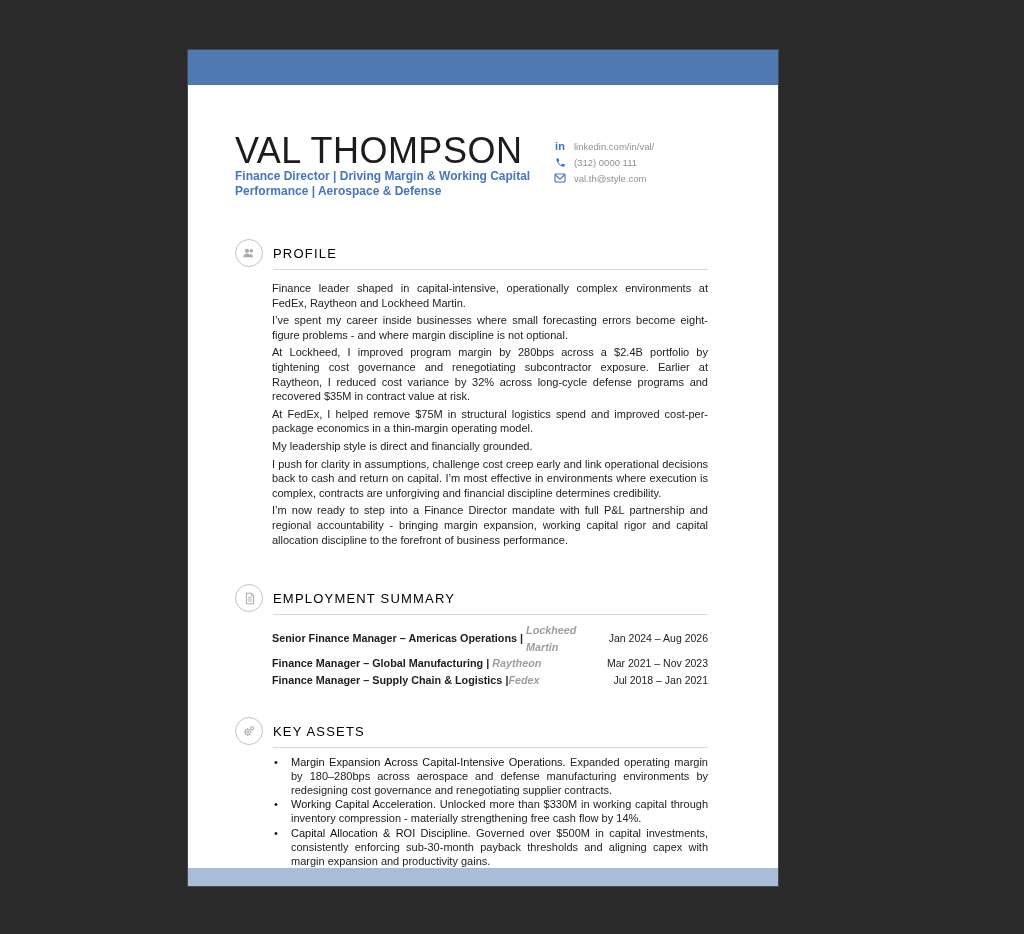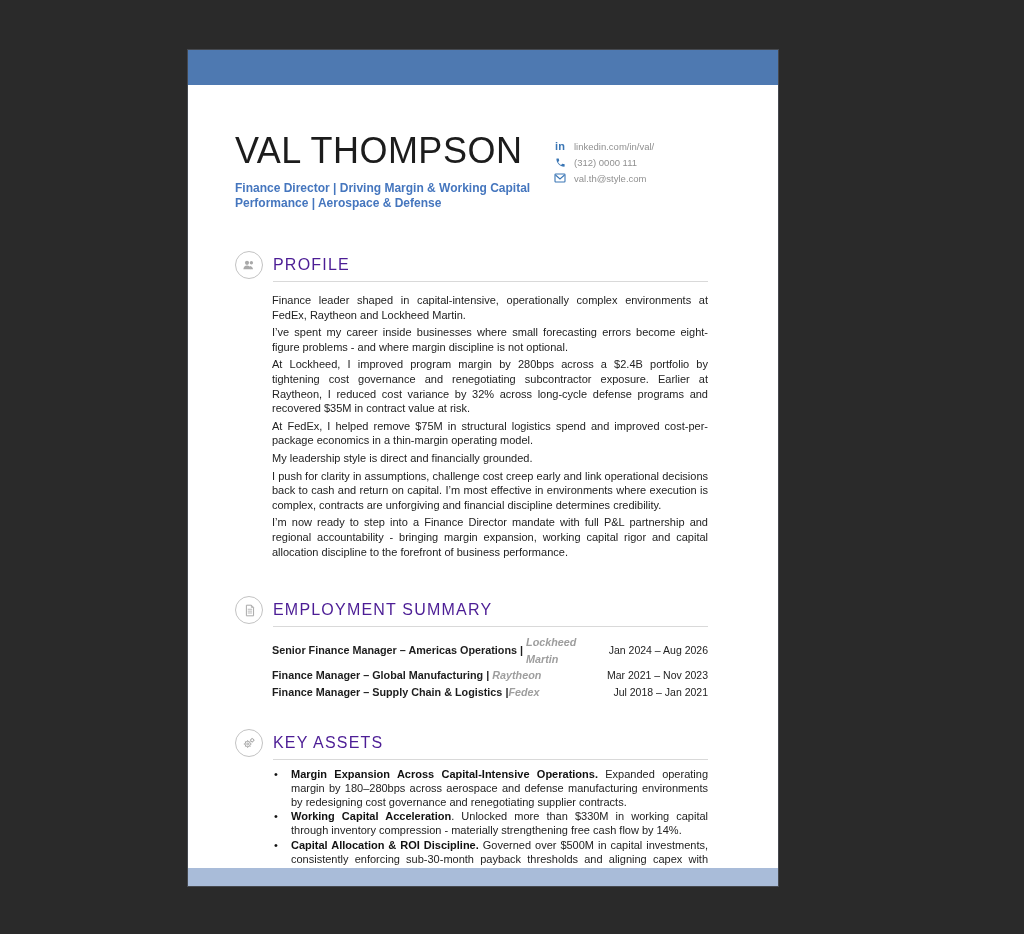--- a/index.html
+++ b/index.html
@@ -7,53 +7,53 @@
   .stage{position:relative;width:1024px;height:934px;background:#2a2a2a;}
   .doc{position:absolute;left:188px;top:50px;width:590px;height:836px;background:#ffffff;
     box-shadow:0 0 0 1px rgba(120,130,145,.35);}
   .topbar{height:35px;background:#4e79b1;}
   .bottombar{position:absolute;left:0;right:0;bottom:0;height:18px;background:#a9bcd9;}
   .content{padding:0 70px 0 47px;}
 
   
   .hdr{display:flex;margin-top:50px;}
   .name{font-size:36px;letter-spacing:.5px;color:#1c1c1c;font-weight:500;line-height:32px;}
-  .subtitle{margin-top:14px;width:300px;font-size:12px;line-height:15px;font-weight:600;color:#4576be;}
+  .subtitle{margin-top:2px;width:300px;font-size:12px;line-height:15px;font-weight:600;color:#4576be;}
   .contacts{margin-left:auto;margin-top:3px;width:155px;}
   .contact-row{display:flex;align-items:center;gap:7px;height:16px;font-size:9.5px;color:#909090;}
   .li-badge{font-weight:800;font-size:11px;color:#3a76b5;font-style:normal;width:14px;text-align:right;}
   .cicon{width:14px;height:12px;flex:0 0 14px;display:flex;align-items:center;justify-content:center;}
 
   
   .sec{margin-top:0;}
   .sec-head{display:flex;align-items:center;gap:10px;}
   .sec-icon{width:26px;height:26px;border:1px solid #c3c3c3;border-radius:50%;
     display:flex;align-items:center;justify-content:center;flex:0 0 26px;background:#fff;}
   .sec-rest{flex:1;border-bottom:1px solid #d9d9d9;padding-bottom:7px;margin-bottom:-7px;}
-  .sec-title{font-size:16px;letter-spacing:1.2px;color:#4c1d95;font-weight:400;}
+  .sec-title{font-size:13px;letter-spacing:1.2px;color:#000000;font-weight:400;}
 
   .sec-body{margin-left:37px;}
 
   
   .profile-body{margin-top:14px;}
   .profile-body p{margin:0 0 3px 0;font-size:11px;line-height:14.6px;color:#222;text-align:justify;}
 
   
   .emp-body{margin-top:10px;}
   .emp-row{display:flex;align-items:center;line-height:16.5px;font-size:10.8px;}
   .emp-role{font-weight:700;color:#1d1d1d;white-space:pre;}
   .emp-co{font-style:italic;color:#9e9e9e;font-weight:600;}
   .emp-dates{margin-left:auto;color:#222;font-size:10.5px;white-space:nowrap;}
 
   
   .ka-body{margin-top:11px;}
   .ka-item{position:relative;padding-left:19px;font-size:11px;line-height:13.8px;color:#222;
     text-align:justify;margin-bottom:1px;}
   .ka-dot{position:absolute;left:2px;top:0;font-size:11px;color:#111;}
-  .ka-lead{font-weight:700;color:#111;}
+  .ka-lead{font-weight:400;color:#111;}
 
   .mt-profile{margin-top:40px;}
   .mt-emp{margin-top:37px;}
   .mt-ka{margin-top:29px;}
 
   svg{display:block;}
 </style>
 </head>
 <body>
 

